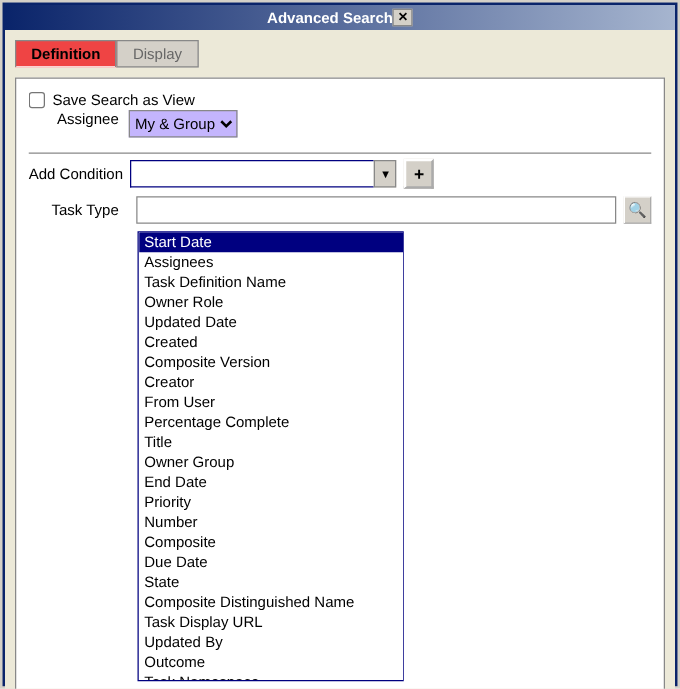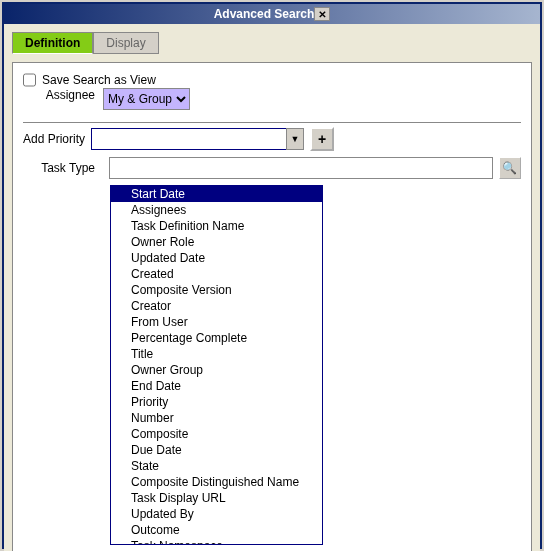--- a/index.html
+++ b/index.html
@@ -60,21 +60,21 @@
       margin-bottom: 8px;
     }
     .tab {
       padding: 3px 12px;
       border: 1px solid #888;
       background: #ece9d8;
       cursor: pointer;
       font-size: 12px;
     }
     .tab.active {
-      background: #84cc16;
+      background: #ef4444;
       border-bottom: 1px solid #fff;
       font-weight: bold;
       z-index: 1;
     }
     .tab.inactive {
       background: #d4d0c8;
       color: #666;
     }
     .content-area {
       background: #fff;
@@ -190,21 +190,21 @@
       margin-left: 87px;
     }
     .dropdown-list {
       width: 213px;
       border: 1px solid #000080;
       background: #fff;
       overflow-y: scroll;
       height: 360px;
     }
     .dropdown-list-item {
-      padding: 1px 20px;
+      padding: 1px 4px;
       font-size: 12px;
       cursor: pointer;
       white-space: nowrap;
     }
     .dropdown-list-item.selected {
       background: #000080;
       color: #fff;
     }
     .separator {
       height: 1px;
@@ -247,21 +247,21 @@
         <div class="row">
           <span class="label-col">Assignee</span>
           <div class="assignee-select">
             <select class="combo"><option>My &amp; Group</option></select>
           </div>
         </div>
 
         <div class="separator"></div>
 
         <div class="add-condition-row">
-          <span class="add-condition-label">Add Priority</span>
+          <span class="add-condition-label">Add Condition</span>
           <div class="condition-select-wrapper">
             <input type="text" class="condition-select-box" readonly="" style="">
             <div class="condition-dropdown-btn">▼</div>
           </div>
           <button class="add-btn">+</button>
         </div>
 
         <div class="task-type-row">
           <span class="label-col">Task Type</span>
           <input type="text" class="task-type-input" style="">

